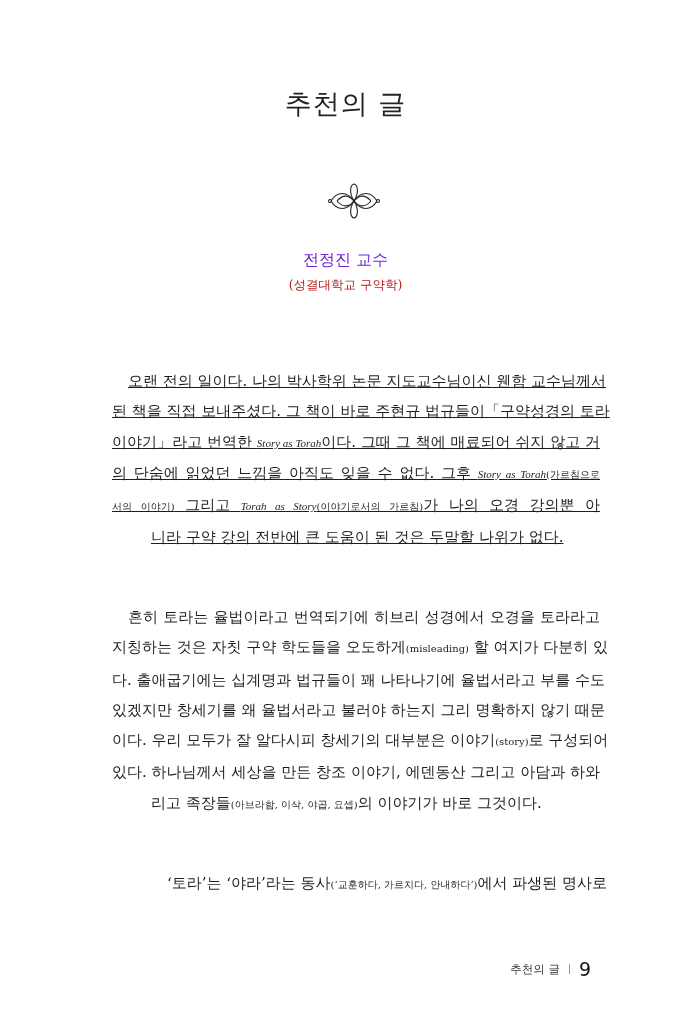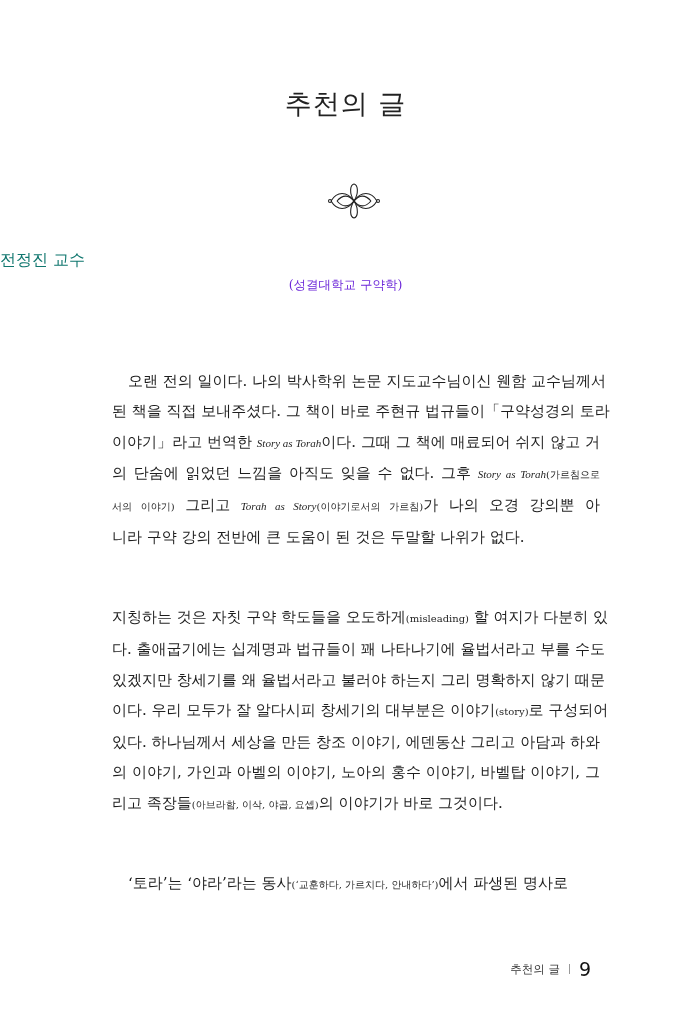--- a/index.html
+++ b/index.html
@@ -1,28 +1,28 @@
 <!DOCTYPE html>
 <html><head>
 <meta charset="utf-8">
 <style>
   html, body { margin: 0; padding: 0; background: #ffffff; }
   body { width: 691px; height: 1024px; position: relative; overflow: hidden;
          font-family: "DejaVu Serif", "Liberation Serif", serif; color: #1e1e1e; }
   .page-title { position: absolute; top: 86px; left: 0; width: 691px; text-align: center;
                 font-size: 27px; font-weight: normal; letter-spacing: 1px; color: #222; }
   .ornament { position: absolute; top: 181px; left: 327px; width: 54px; height: 40px; }
-  .author { position: absolute; top: 250px; left: 0; width: 691px; text-align: left;
-            font-size: 16px; color: #0f766e; }
+  .author { position: absolute; top: 250px; left: 0; width: 691px; text-align: center;
+            font-size: 16px; color: #6d28d9; }
   .affiliation { position: absolute; top: 277px; left: 0; width: 691px; text-align: center;
-                 font-size: 12.5px; color: #6d28d9; }
+                 font-size: 12.5px; color: #b91c1c; }
   .body-text { position: absolute; left: 112px; width: 488px; }
   .para { margin: 0; font-size: 15px; line-height: 30.3px; text-align: justify; text-align-last: left; }
   .line { display: block; white-space: nowrap; text-align: justify; text-align-last: justify; }
-  .line.last { text-align-last: left; }
+  .line.last { text-align-last: left; margin-left: 39px; }
   .indent { padding-left: 16px; }
   .small { font-size: 10px; }
   .ital { font-style: italic; font-family: "Liberation Serif", serif; font-size: 11px; }
   .footer { position: absolute; top: 958px; right: 100px; display: flex; align-items: center; gap: 9px; }
   .footer-label { font-family: "DejaVu Sans", sans-serif; font-size: 11.5px; color: #333; }
   .footer-sep { width: 1px; height: 10px; background: #999; }
   .footer-num { font-family: "DejaVu Sans", sans-serif; font-size: 19px; color: #111; }
 </style>
 </head>
 <body>
@@ -38,38 +38,38 @@
     <path d="M27 20 C22 12, 23 4, 27 3 C31 4, 32 12, 27 20"></path>
     <path d="M27 20 C22 28, 23 36, 27 37 C31 36, 32 28, 27 20"></path>
     <circle cx="3" cy="20" r="1.5"></circle>
     <circle cx="51" cy="20" r="1.5"></circle>
   </g>
 </svg>
 
 <div class="author">전정진 교수</div>
 <div class="affiliation">(성결대학교 구약학)</div>
 
-<div class="body-text" style="top:366px;">
+<div class="body-text" style="top:366px;text-decoration:underline;">
   <div class="para">
       <span class="line indent"><span>오랜 전의 일이다. 나의 박사학위 논문 지도교수님이신 웬함 교수님께서</span></span>
       <span class="line"><span>된 책을 직접 보내주셨다. 그 책이 바로 주현규 법규들이「구약성경의 토라</span></span>
       <span class="line"><span>이야기」라고 번역한 </span><span class="ital">Story as Torah</span><span>이다. 그때 그 책에 매료되어 쉬지 않고 거</span></span>
       <span class="line"><span>의 단숨에 읽었던 느낌을 아직도 잊을 수 없다. 그후 </span><span class="ital">Story as Torah</span><span class="small">(가르침으로</span></span>
       <span class="line"><span class="small">서의 이야기)</span><span> 그리고 </span><span class="ital">Torah as Story</span><span class="small">(이야기로서의 가르침)</span><span>가 나의 오경 강의뿐 아</span></span>
       <span class="line last"><span>니라 구약 강의 전반에 큰 도움이 된 것은 두말할 나위가 없다.</span></span>
     </div>
 </div>
 <div class="body-text" style="top:602px;">
   <div class="para">
+      <span class="line indent"><span>흔히 토라는 율법이라고 번역되기에 히브리 성경에서 오경을 토라라고</span></span>
       <span class="line"><span>지칭하는 것은 자칫 구약 학도들을 오도하게</span><span class="small">(misleading)</span><span> 할 여지가 다분히 있</span></span>
       <span class="line"><span>다. 출애굽기에는 십계명과 법규들이 꽤 나타나기에 율법서라고 부를 수도</span></span>
       <span class="line"><span>있겠지만 창세기를 왜 율법서라고 불러야 하는지 그리 명확하지 않기 때문</span></span>
       <span class="line"><span>이다. 우리 모두가 잘 알다시피 창세기의 대부분은 이야기</span><span class="small">(story)</span><span>로 구성되어</span></span>
       <span class="line"><span>있다. 하나님께서 세상을 만든 창조 이야기, 에덴동산 그리고 아담과 하와</span></span>
-      <span class="line"><span>의 이야기, 가인과 아벨의 이야기, 노아의 홍수 이야기, 바벨탑 이야기, 그</span></span>
       <span class="line last"><span>리고 족장들</span><span class="small">(아브라함, 이삭, 야곱, 요셉)</span><span>의 이야기가 바로 그것이다.</span></span>
     </div>
 </div>
 <div class="body-text" style="top:868px;">
   <div class="para">
       <span class="line indent last"><span>‘토라’는 ‘야라’라는 동사</span><span class="small">(‘교훈하다, 가르치다, 안내하다’)</span><span>에서 파생된 명사로</span></span>
     </div>
 </div>
 
 <div class="footer">

